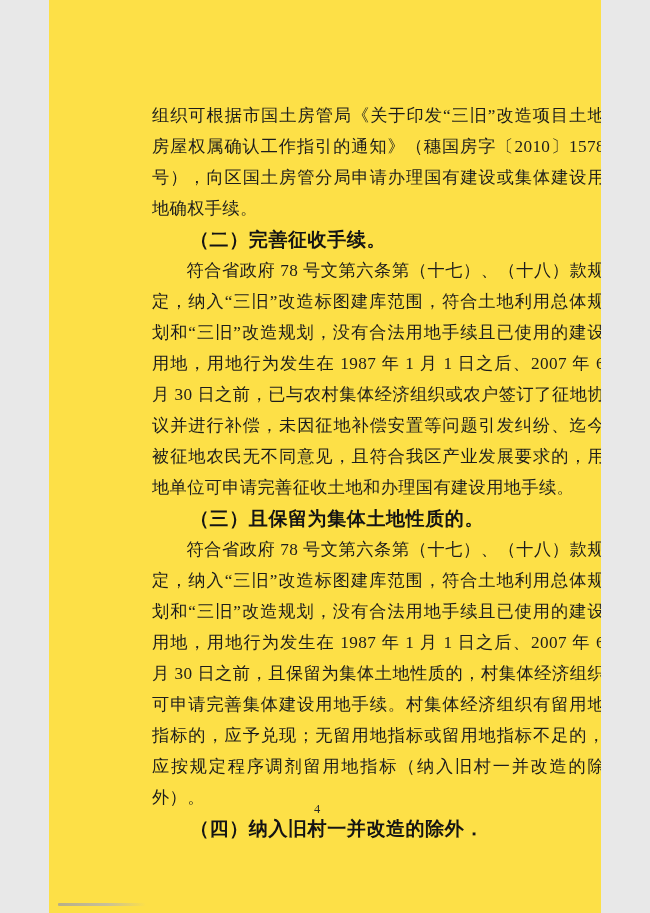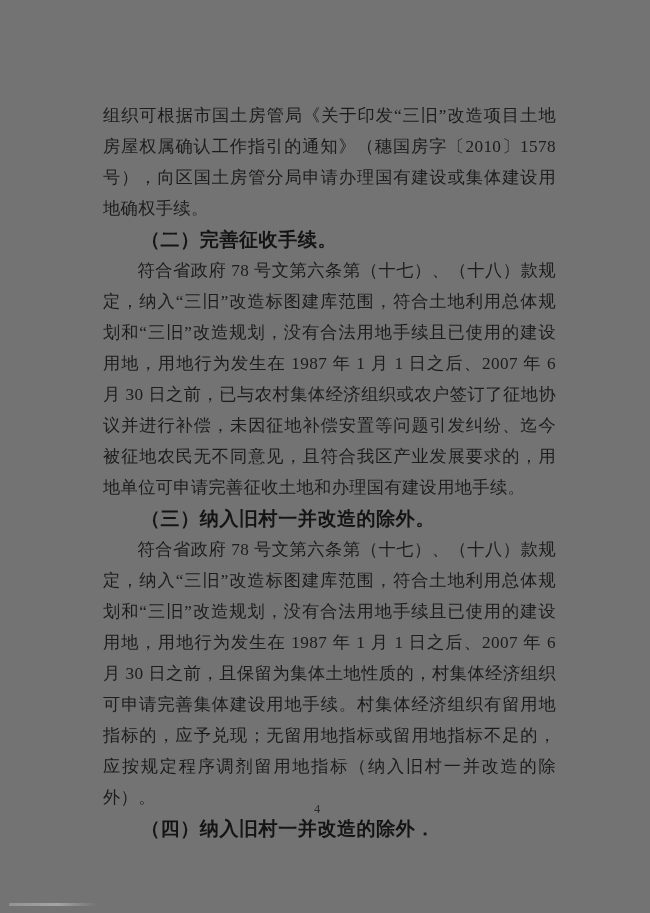--- a/index.html
+++ b/index.html
@@ -2,24 +2,24 @@
 <html><head>
 <meta charset="utf-8">
 <style>
   html, body {
     margin: 0;
     padding: 0;
     background: #e8e8e8;
   }
   .page {
     position: relative;
-    width: 650px;
+    width: 552px;
     height: 913px;
     margin: 0 auto;
-    background: #737373;
+    background: #fde047;
     overflow: hidden;
     font-family: "Liberation Serif", "DejaVu Serif", serif;
     color: #1c1c1c;
   }
   .text-block {
     position: absolute;
     left: 103px;
     top: 100px;
     width: 453px;
   }
@@ -71,21 +71,21 @@
 <div class="page">
 
   <div class="text-block">
 
     <p class="para no-indent">组织可根据市国土房管局《关于印发“三旧”改造项目土地房屋权属确认工作指引的通知》（穗国房字〔2010〕1578 号），向区国土房管分局申请办理国有建设或集体建设用地确权手续。</p>
 
     <p class="heading">（二）完善征收手续。</p>
 
     <p class="para">符合省政府 78 号文第六条第（十七）、（十八）款规定，纳入“三旧”改造标图建库范围，符合土地利用总体规划和“三旧”改造规划，没有合法用地手续且已使用的建设用地，用地行为发生在 1987 年 1 月 1 日之后、2007 年 6 月 30 日之前，已与农村集体经济组织或农户签订了征地协议并进行补偿，未因征地补偿安置等问题引发纠纷、迄今被征地农民无不同意见，且符合我区产业发展要求的，用地单位可申请完善征收土地和办理国有建设用地手续。</p>
 
-    <p class="heading">（三）纳入旧村一并改造的除外。</p>
+    <p class="heading">（三）且保留为集体土地性质的。</p>
 
     <p class="para">符合省政府 78 号文第六条第（十七）、（十八）款规定，纳入“三旧”改造标图建库范围，符合土地利用总体规划和“三旧”改造规划，没有合法用地手续且已使用的建设用地，用地行为发生在 1987 年 1 月 1 日之后、2007 年 6 月 30 日之前，且保留为集体土地性质的，村集体经济组织可申请完善集体建设用地手续。村集体经济组织有留用地指标的，应予兑现；无留用地指标或留用地指标不足的，应按规定程序调剂留用地指标（纳入旧村一并改造的除外）。</p>
 
     <p class="heading">（四）纳入旧村一并改造的除外．</p>
 
   </div>
 
   <div class="page-number">4</div>
 
   <div class="scan-streak"></div>

